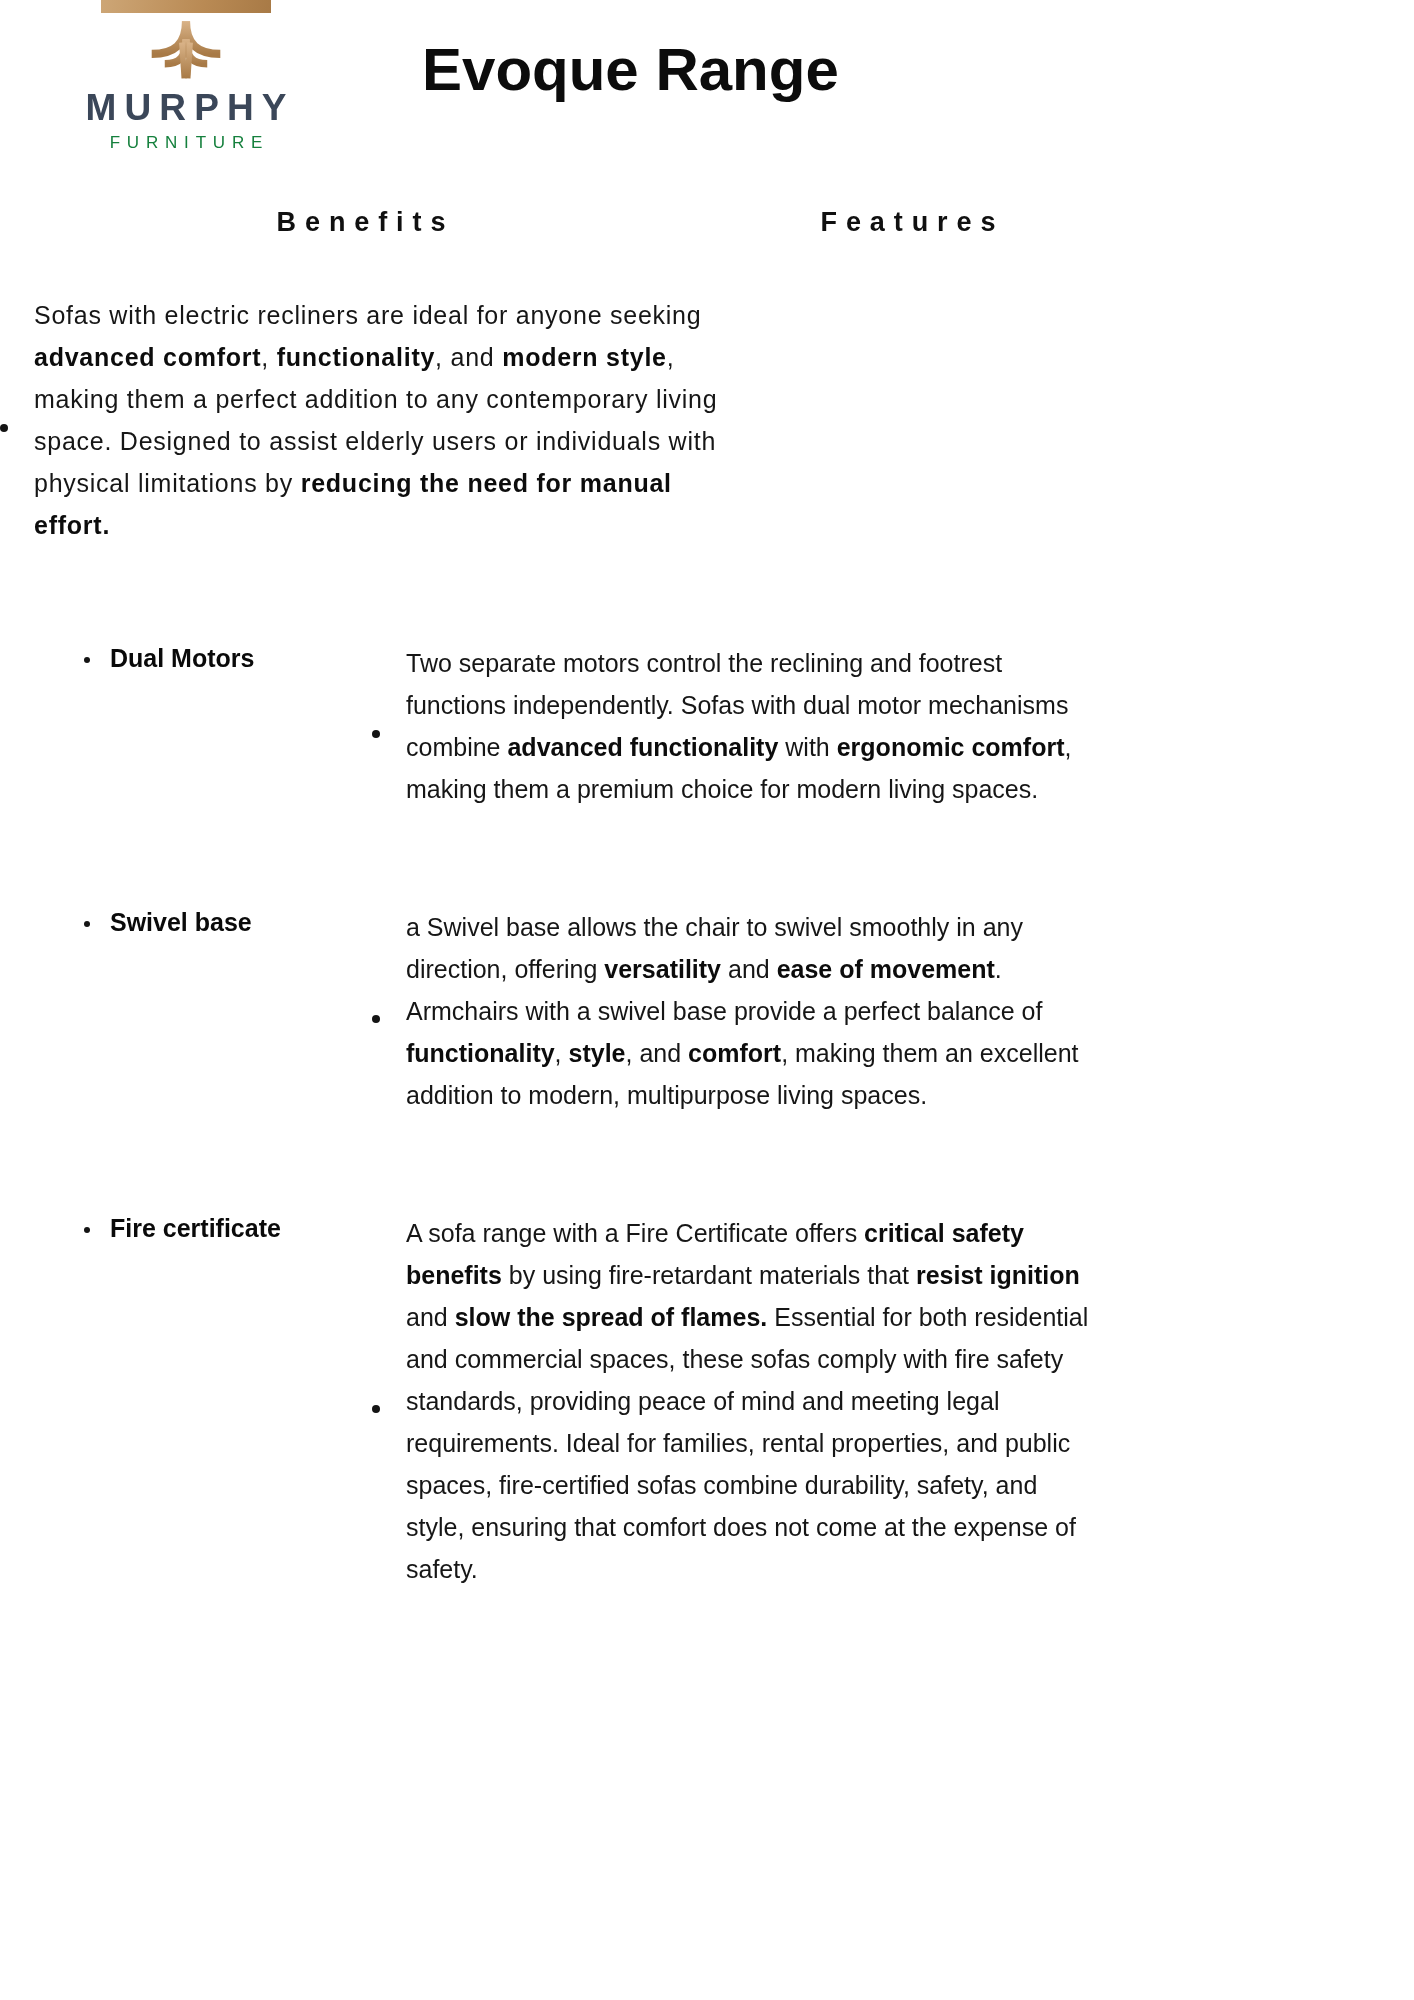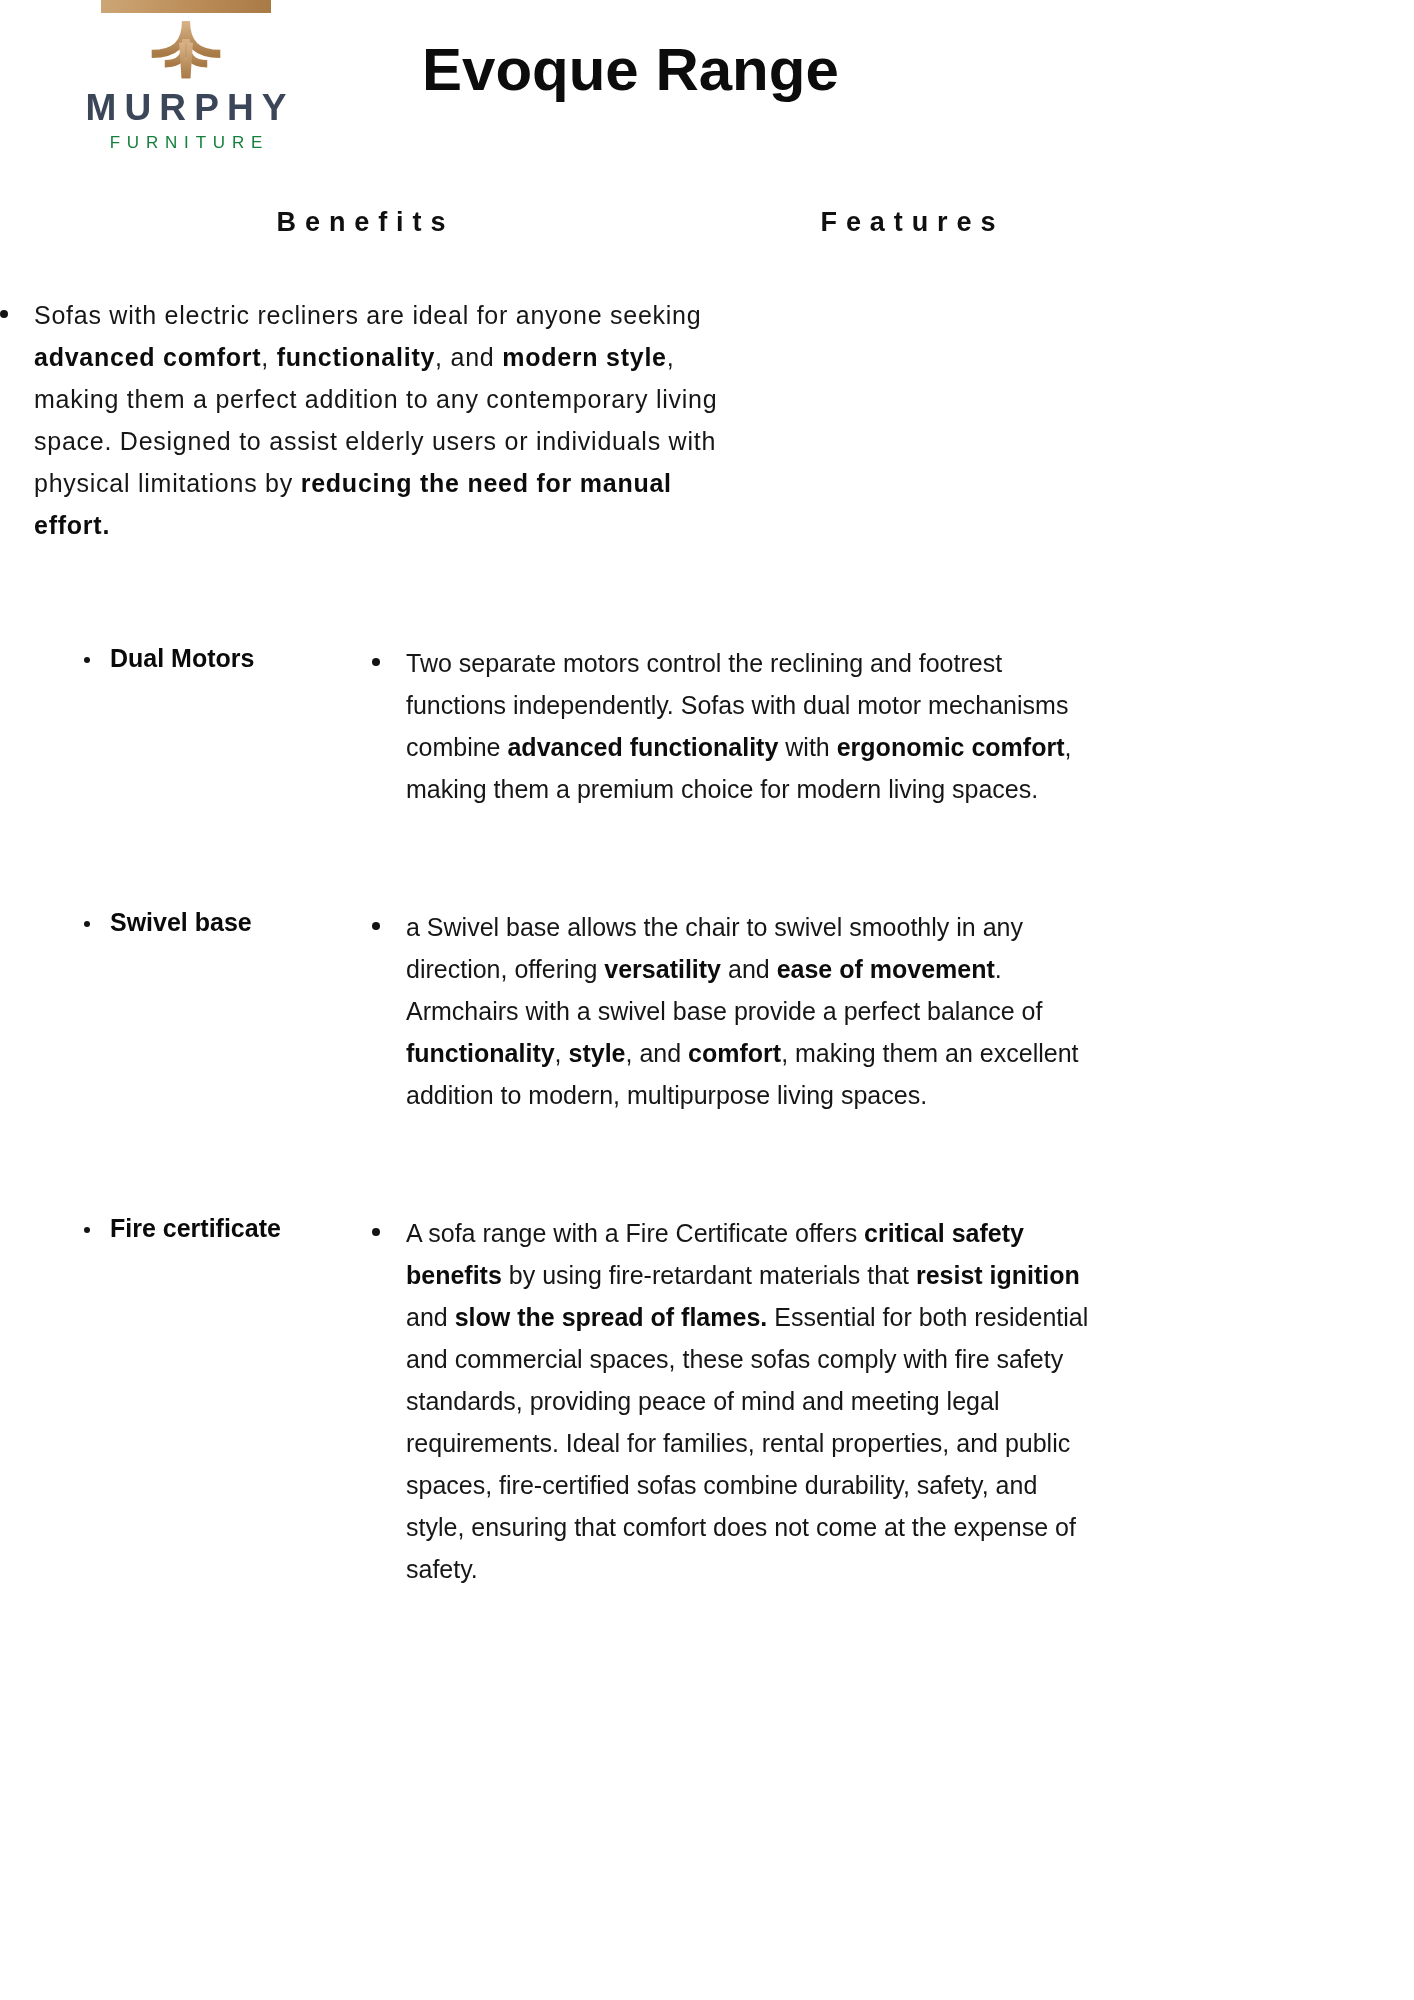--- a/index.html
+++ b/index.html
@@ -26,21 +26,21 @@
   .benefits-heading{width:722px;text-align:center;}
 
   
   .rows{margin-top:56px;}
   .row{display:flex;margin-bottom:96px;}
   .row:last-child{margin-top:40px;margin-bottom:0;}
   .feature-cell{width:372px;box-sizing:border-box;padding-left:84px;display:flex;align-items:flex-start;flex-shrink:0;}
   .feature-bullet{width:6px;height:6px;border-radius:50%;background:#141414;margin-top:15px;flex-shrink:0;}
   .feature-label{font-size:25px;font-weight:700;color:#0a0a0a;margin-left:20px;line-height:1.3;}
   .row:nth-child(5) .feature-label{letter-spacing:.05em;}
-  .benefit-cell{display:flex;width:724px;align-items:flex-start;}
+  .benefit-cell{display:flex;width:724px;align-items:center;}
   .benefit-bullet{width:8px;height:8px;border-radius:50%;background:#141414;margin-top:16px;flex-shrink:0;}
   .benefit-text{margin:0 0 0 26px;font-size:25px;line-height:42px;color:#161616;}
   .row:nth-child(1) .benefit-text{letter-spacing:.03em;}
   .benefit-text b{font-weight:700;color:#0c0c0c;}
 </style>
 </head>
 <body>
 
 <div class="page">
 

